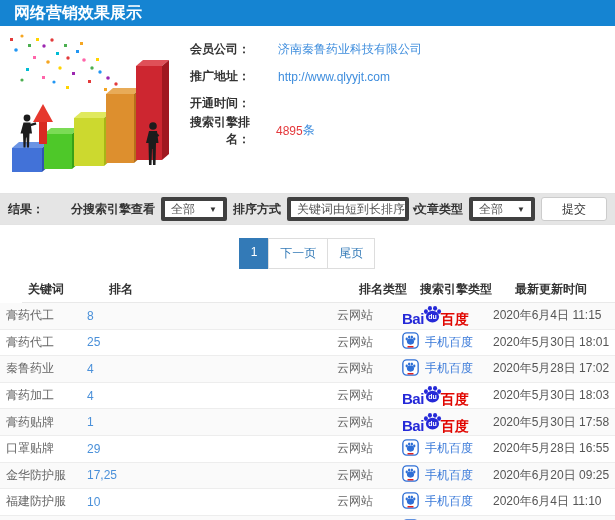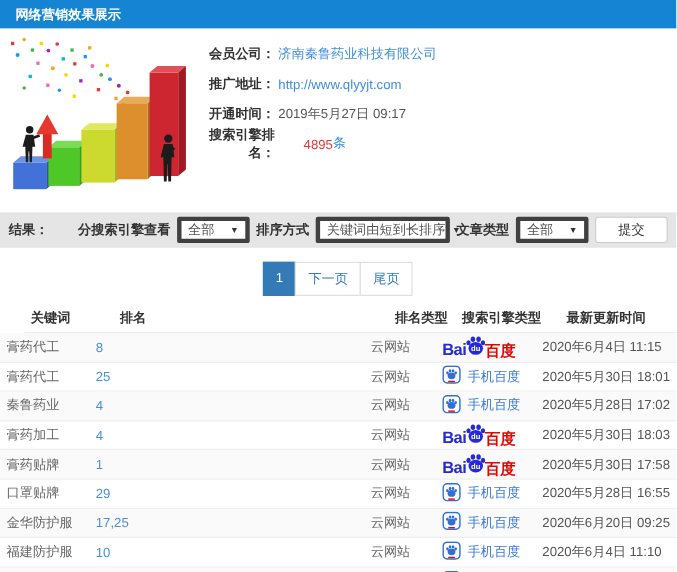--- a/index.html
+++ b/index.html
@@ -2,28 +2,28 @@
 <html style="--accent: #1584d2; --link: #3e8ddd; --rank: #4a90d9; --danger: #e4393c; --baidu-blue: #2529d8; --baidu-red: #e10601; --page-active: #337ab7;"><head>
 <meta charset="utf-8">
 <style>
   * { box-sizing: border-box; margin: 0; padding: 0; }
   html,body { width:615px; height:520px; }
   body {
     font-family: "Liberation Sans", "DejaVu Sans", sans-serif;
     font-size: 12px; color:#333; background:#fff; overflow:hidden; position:relative;
   }
   
-  .topbar { height:26px; background:var(--accent,#1584d2); color:#fff; display:flex; align-items:center; padding-left:14px; font-weight:bold; font-size:12px; }
+  .topbar { height:26px; background:var(--accent,#1584d2); color:#fff; display:flex; align-items:center; padding-left:14px; font-weight:bold; font-size:16px; }
   
   .info-section { position:relative; height:167px; background:#fff; }
   .illustration { position:absolute; left:0; top:4px; width:175px; height:152px; }
   .info-rows { position:absolute; left:168px; top:10px; }
   .info-row { display:flex; align-items:center; height:27px; }
   .info-label { width:82px; text-align:right; font-weight:bold; color:#333; }
-  .info-value { margin-left:3px; color:#555; }
+  .info-value { margin-left:28px; color:#555; }
   .info-value.link { color:var(--link,#3e8ddd); cursor:pointer; }
   .val-red { color:var(--danger,#e4393c); margin-left:26px; }
   .val-blue { color:var(--link,#3e8ddd); }
   
   .filter-bar { height:32px; background:#e5e5e5; border-top:1px solid #e3e3e3; border-bottom:1px solid #e3e3e3; display:flex; align-items:center; padding:0 8px; }
   .result-label { font-weight:bold; color:#333; }
   .filter-controls { margin-left:auto; display:flex; align-items:center; gap:6px; }
   .filter-label { font-weight:bold; color:#333; white-space:nowrap; }
   .select-box { height:24px; background:#fff; border:4px solid #404040; border-radius:2px; display:flex; align-items:center; padding:0 6px; color:#555; cursor:pointer; white-space:nowrap; }
   .select-box .arrow { margin-left:auto; font-size:8px; color:#333; padding-left:6px; }
@@ -144,21 +144,20 @@
     <div class="info-row">
       <span class="info-label">会员公司：</span>
       <span class="info-value link">济南秦鲁药业科技有限公司</span>
     </div>
     <div class="info-row">
       <span class="info-label">推广地址：</span>
       <span class="info-value link">http://www.qlyyjt.com</span>
     </div>
     <div class="info-row">
       <span class="info-label">开通时间：</span>
-      <span class="info-value">2019年5月27日 09:17</span>
     </div>
     <div class="info-row">
       <span class="info-label">搜索引擎排名：</span>
       <span class="val-red">4895</span>
       <span class="val-blue">条</span>
     </div>
   </div>
 </div>
 
 <div class="filter-bar">

